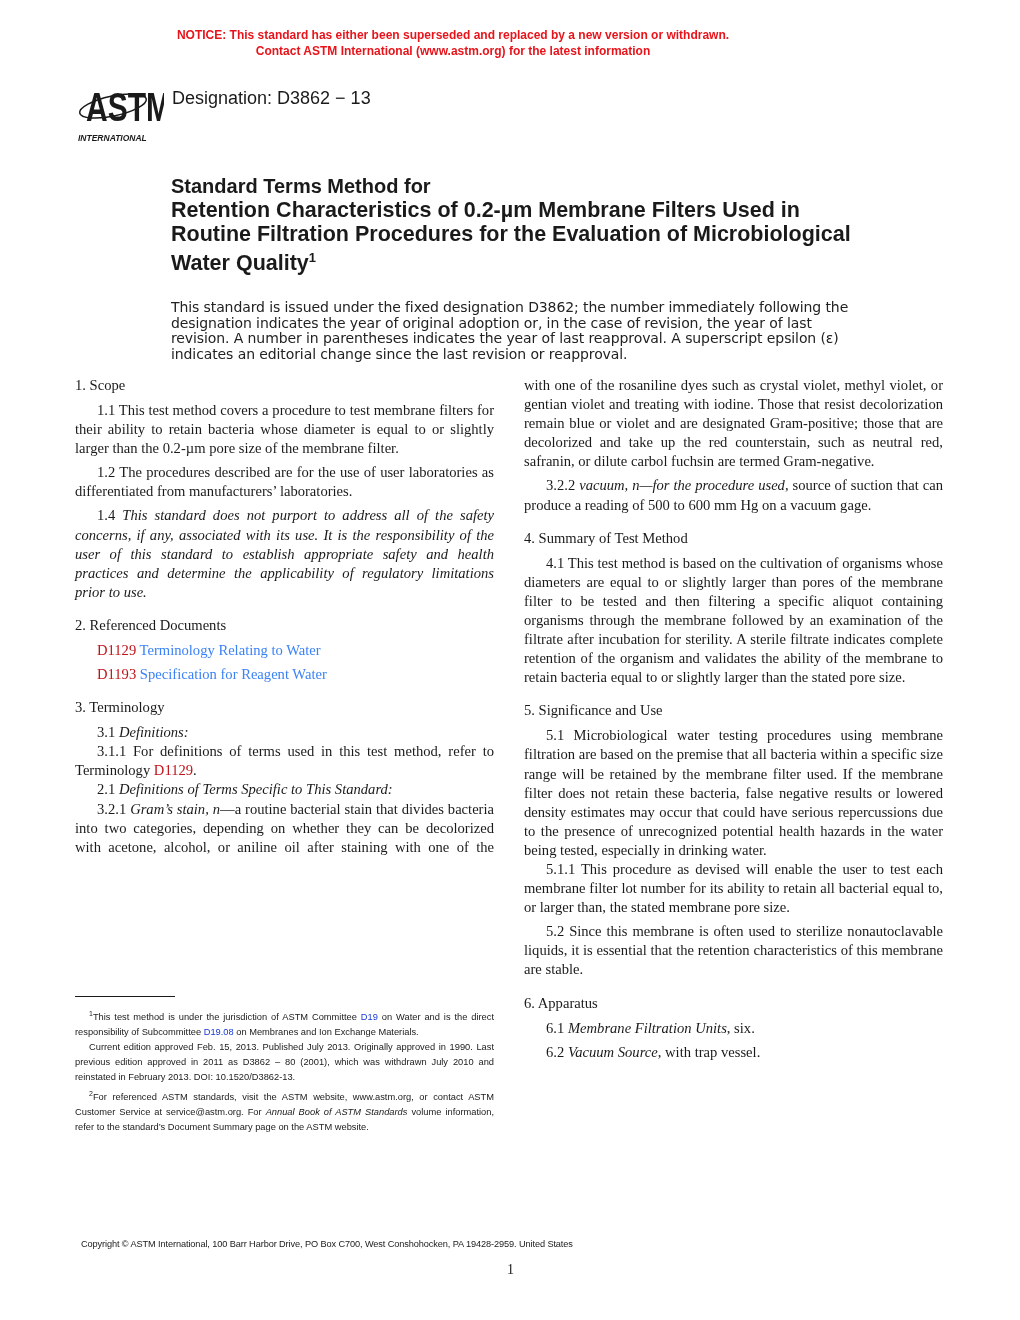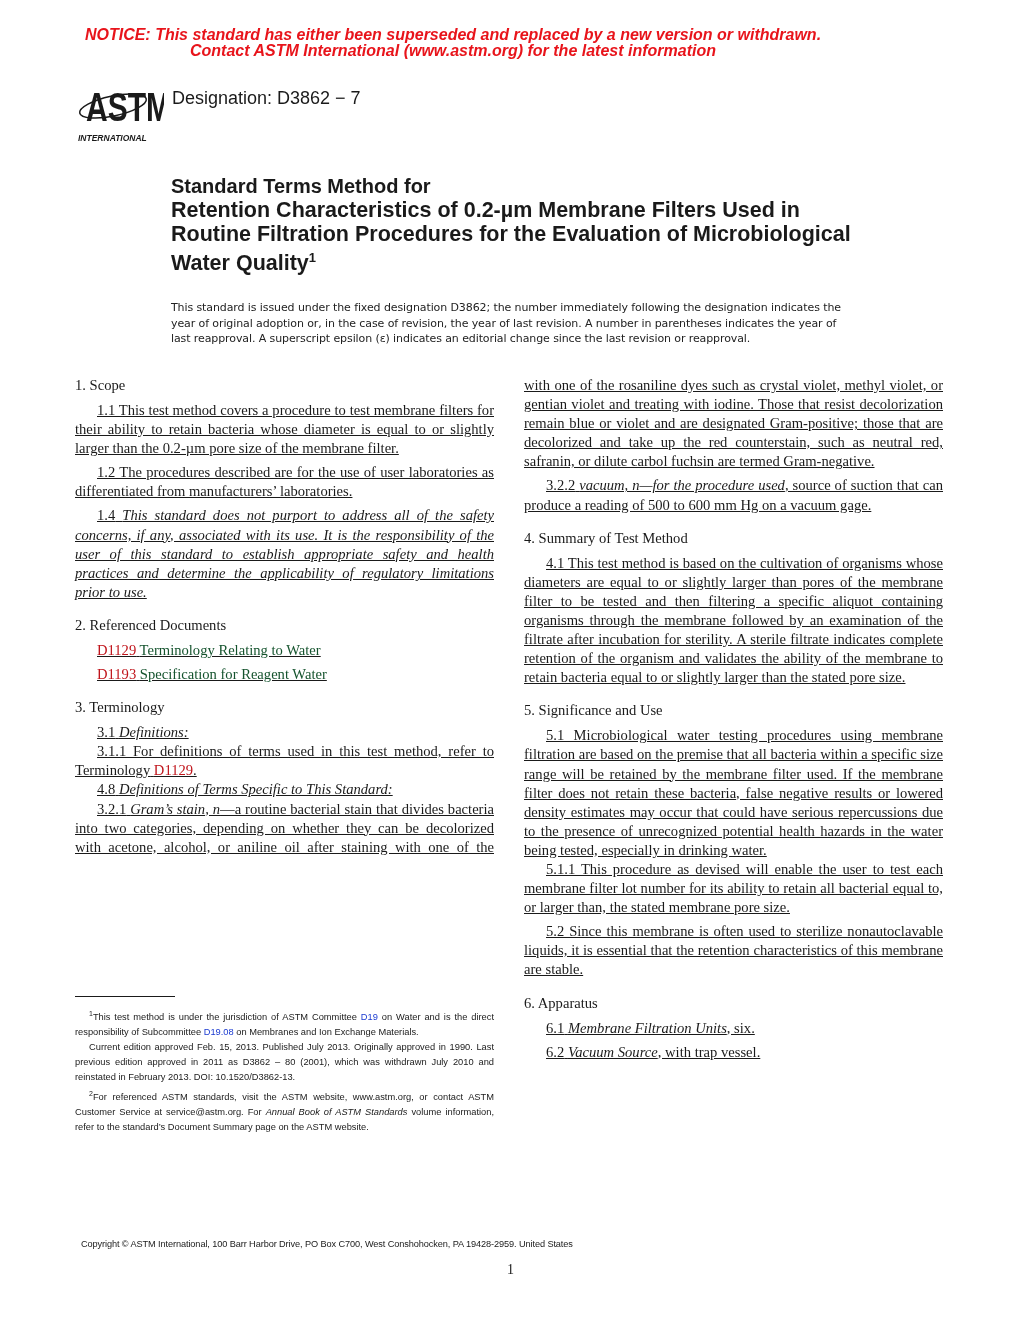--- a/index.html
+++ b/index.html
@@ -1,39 +1,39 @@
 <!DOCTYPE html>
 <html><head>
 <meta charset="utf-8">
 <style>
   html, body { margin: 0; padding: 0; background: #ffffff; }
   body { width: 1020px; height: 1320px; position: relative; overflow: hidden; color: #1a1a1a; }
   .notice { position: absolute; top: 27px; left: 0; width: 906px; text-align: center;
-    font-family: "Liberation Sans", sans-serif; font-weight: bold; color: #e8141b; font-size: 16px; line-height: 16px; font-style: italic; }
+    font-family: "Liberation Sans", sans-serif; font-weight: bold; color: #e8141b; font-size: 12px; line-height: 16px; }
   .logo { position: absolute; left: 72px; top: 78px; width: 92px; height: 66px; }
   .designation { position: absolute; left: 172px; top: 88px; font-family: "Liberation Sans", sans-serif;
     font-size: 18px; color: #1a1a1a; }
   .title-block { position: absolute; left: 171px; top: 174px; width: 700px; font-family: "Liberation Sans", sans-serif;
     color: #1a1a1a; }
   .title-block .t1 { font-size: 20px; font-weight: bold; line-height: 24px; }
   .title-block .t2 { font-size: 21.5px; font-weight: bold; line-height: 24px; }
   .title-block sup { font-size: 13px; }
   .issue-note { position: absolute; left: 171px; top: 300px; width: 680px; font-family: "DejaVu Sans", sans-serif;
-    font-size: 11px; line-height: 15.5px; color: #222; letter-spacing: -0.1px; }
+    font-size: 14px; line-height: 15.5px; color: #222; letter-spacing: -0.1px; }
   .col { position: absolute; font-family: "Liberation Serif", serif; font-size: 14.6px; line-height: 19.1px; color: #1a1a1a; text-align: justify; }
   .col-left { left: 75px; top: 376px; width: 419px; }
   .col-right { left: 524px; top: 376px; width: 419px; }
   .col h2 { font-size: 14.6px; font-weight: normal; margin: 0 0 6px 0; line-height: 19px; }
-  .col p { margin: 0 0 5px 0; text-indent: 22px; text-decoration: underline; }
+  .col p { margin: 0 0 5px 0; text-indent: 22px; }
   .col p.tight { margin: 0; }
   .col p.noind { text-indent: 0; }
   .col .sec { margin-bottom: 14px; }
   .ref-line { margin: 0; padding-left: 22px; text-indent: 0 !important; }
   .ref-code { color: #c0141b; }
-  .ref-title { color: #14532d; margin-top: 40px; }
+  .ref-title { color: #3b82f6; margin-top: 40px; }
   .link-red { color: #c0141b; }
   .link-blue { color: #1a3ad0; }
   .footnote-rule { position: absolute; left: 75px; top: 996px; width: 100px; height: 1px; background: #1a1a1a; }
   .footnotes { position: absolute; left: 75px; top: 1006px; width: 419px; font-family: Liberation Sans, sans-serif;
     font-size: 9.3px; line-height: 15.1px; color: #1a1a1a; text-align: justify; }
   .footnotes p { margin: 0; text-indent: 14px; }
   .footnotes sup { font-size: 7px; }
   .copyright { position: absolute; left: 81px; top: 1239px; font-family: "Liberation Sans", sans-serif;
     font-size: 9.2px; color: #1a1a1a; letter-spacing: -0.1px; }
   .page-num { position: absolute; left: 507px; top: 1262px; font-family: "Liberation Serif", serif; font-size: 14px; color: #1a1a1a; }
@@ -48,21 +48,21 @@
 </div>
 
 <div class="logo">
   <svg width="92" height="66" viewBox="0 0 92 66">
     <ellipse cx="41" cy="28" rx="34" ry="10" fill="none" stroke="#1a1a1a" stroke-width="1.5" transform="rotate(-12 41 28)"></ellipse>
     <text x="14" y="44" font-family="Liberation Sans, sans-serif" font-weight="bold" font-size="30" fill="#1a1a1a" transform="scale(1,1.35) translate(0,-12)">ASTM</text>
     <text x="6" y="63" font-family="Liberation Sans, sans-serif" font-weight="bold" font-style="italic" font-size="8.5" fill="#1a1a1a">INTERNATIONAL</text>
   </svg>
 </div>
 
-<div class="designation">Designation: D3862 − 7</div>
+<div class="designation">Designation: D3862 − 13</div>
 
 <div class="title-block">
   <div class="t1">Standard Terms Method for</div>
   <div class="t2"><span>Retention Characteristics of 0.2-µm Membrane Filters Used in Routine Filtration Procedures for the Evaluation of Microbiological Water Quality</span><sup>1</sup></div>
 </div>
 
 <div class="issue-note">This standard is issued under the fixed designation D3862; the number immediately following the designation indicates the year of original adoption or, in the case of revision, the year of last revision. A number in parentheses indicates the year of last reapproval. A superscript epsilon (ε) indicates an editorial change since the last revision or reapproval.</div>
 
 <div class="col col-left">
   <div class="sec">
@@ -75,21 +75,21 @@
   <div class="sec">
     <h2>2.  Referenced Documents</h2>
     <p class="ref-line"><span class="ref-code">D1129</span> <span class="ref-title">Terminology Relating to Water</span></p>
     <p class="ref-line"><span class="ref-code">D1193</span> <span class="ref-title">Specification for Reagent Water</span></p>
   </div>
 
   <div class="sec">
     <h2>3.  Terminology</h2>
     <p class="tight"><span>3.1</span> <em>Definitions:</em></p>
     <p class="tight"><span>3.1.1 For definitions of terms used in this test method, refer to Terminology</span> <span class="link-red">D1129</span>.</p>
-    <p class="tight"><span>4.8</span> <em>Definitions of Terms Specific to This Standard:</em></p>
+    <p class="tight"><span>2.1</span> <em>Definitions of Terms Specific to This Standard:</em></p>
     <p class="tight" style="height:57px;overflow:hidden;"><span>3.2.1</span> <em>Gram’s stain, n</em><span>—a routine bacterial stain that divides bacteria into two categories, depending on whether they can be decolorized with acetone, alcohol, or aniline oil after staining with one of the rosaniline dyes such as crystal violet, methyl violet, or gentian violet and treating with iodine. Those that resist decolorization remain blue or violet and are designated Gram-positive; those that are decolorized and take up the red counterstain, such as neutral red, safranin, or dilute carbol fuchsin are termed Gram-negative.</span></p>
   </div>
 </div>
 
 <div class="footnote-rule"></div>
 <div class="footnotes">
   <p><sup>1</sup><span>This test method is under the jurisdiction of ASTM Committee</span> <span class="link-blue">D19</span> <span>on Water and is the direct responsibility of Subcommittee</span> <span class="link-blue">D19.08</span> <span>on Membranes and Ion Exchange Materials.</span></p>
   <p>Current edition approved Feb. 15, 2013. Published July 2013. Originally approved in 1990. Last previous edition approved in 2011 as D3862 – 80 (2001), which was withdrawn July 2010 and reinstated in February 2013. DOI: 10.1520/D3862-13.</p>
   <p><sup>2</sup><span>For referenced ASTM standards, visit the ASTM website, www.astm.org, or contact ASTM Customer Service at service@astm.org. For</span> <em>Annual Book of ASTM Standards</em> <span>volume information, refer to the standard’s Document Summary page on the ASTM website.</span></p>
 </div>

